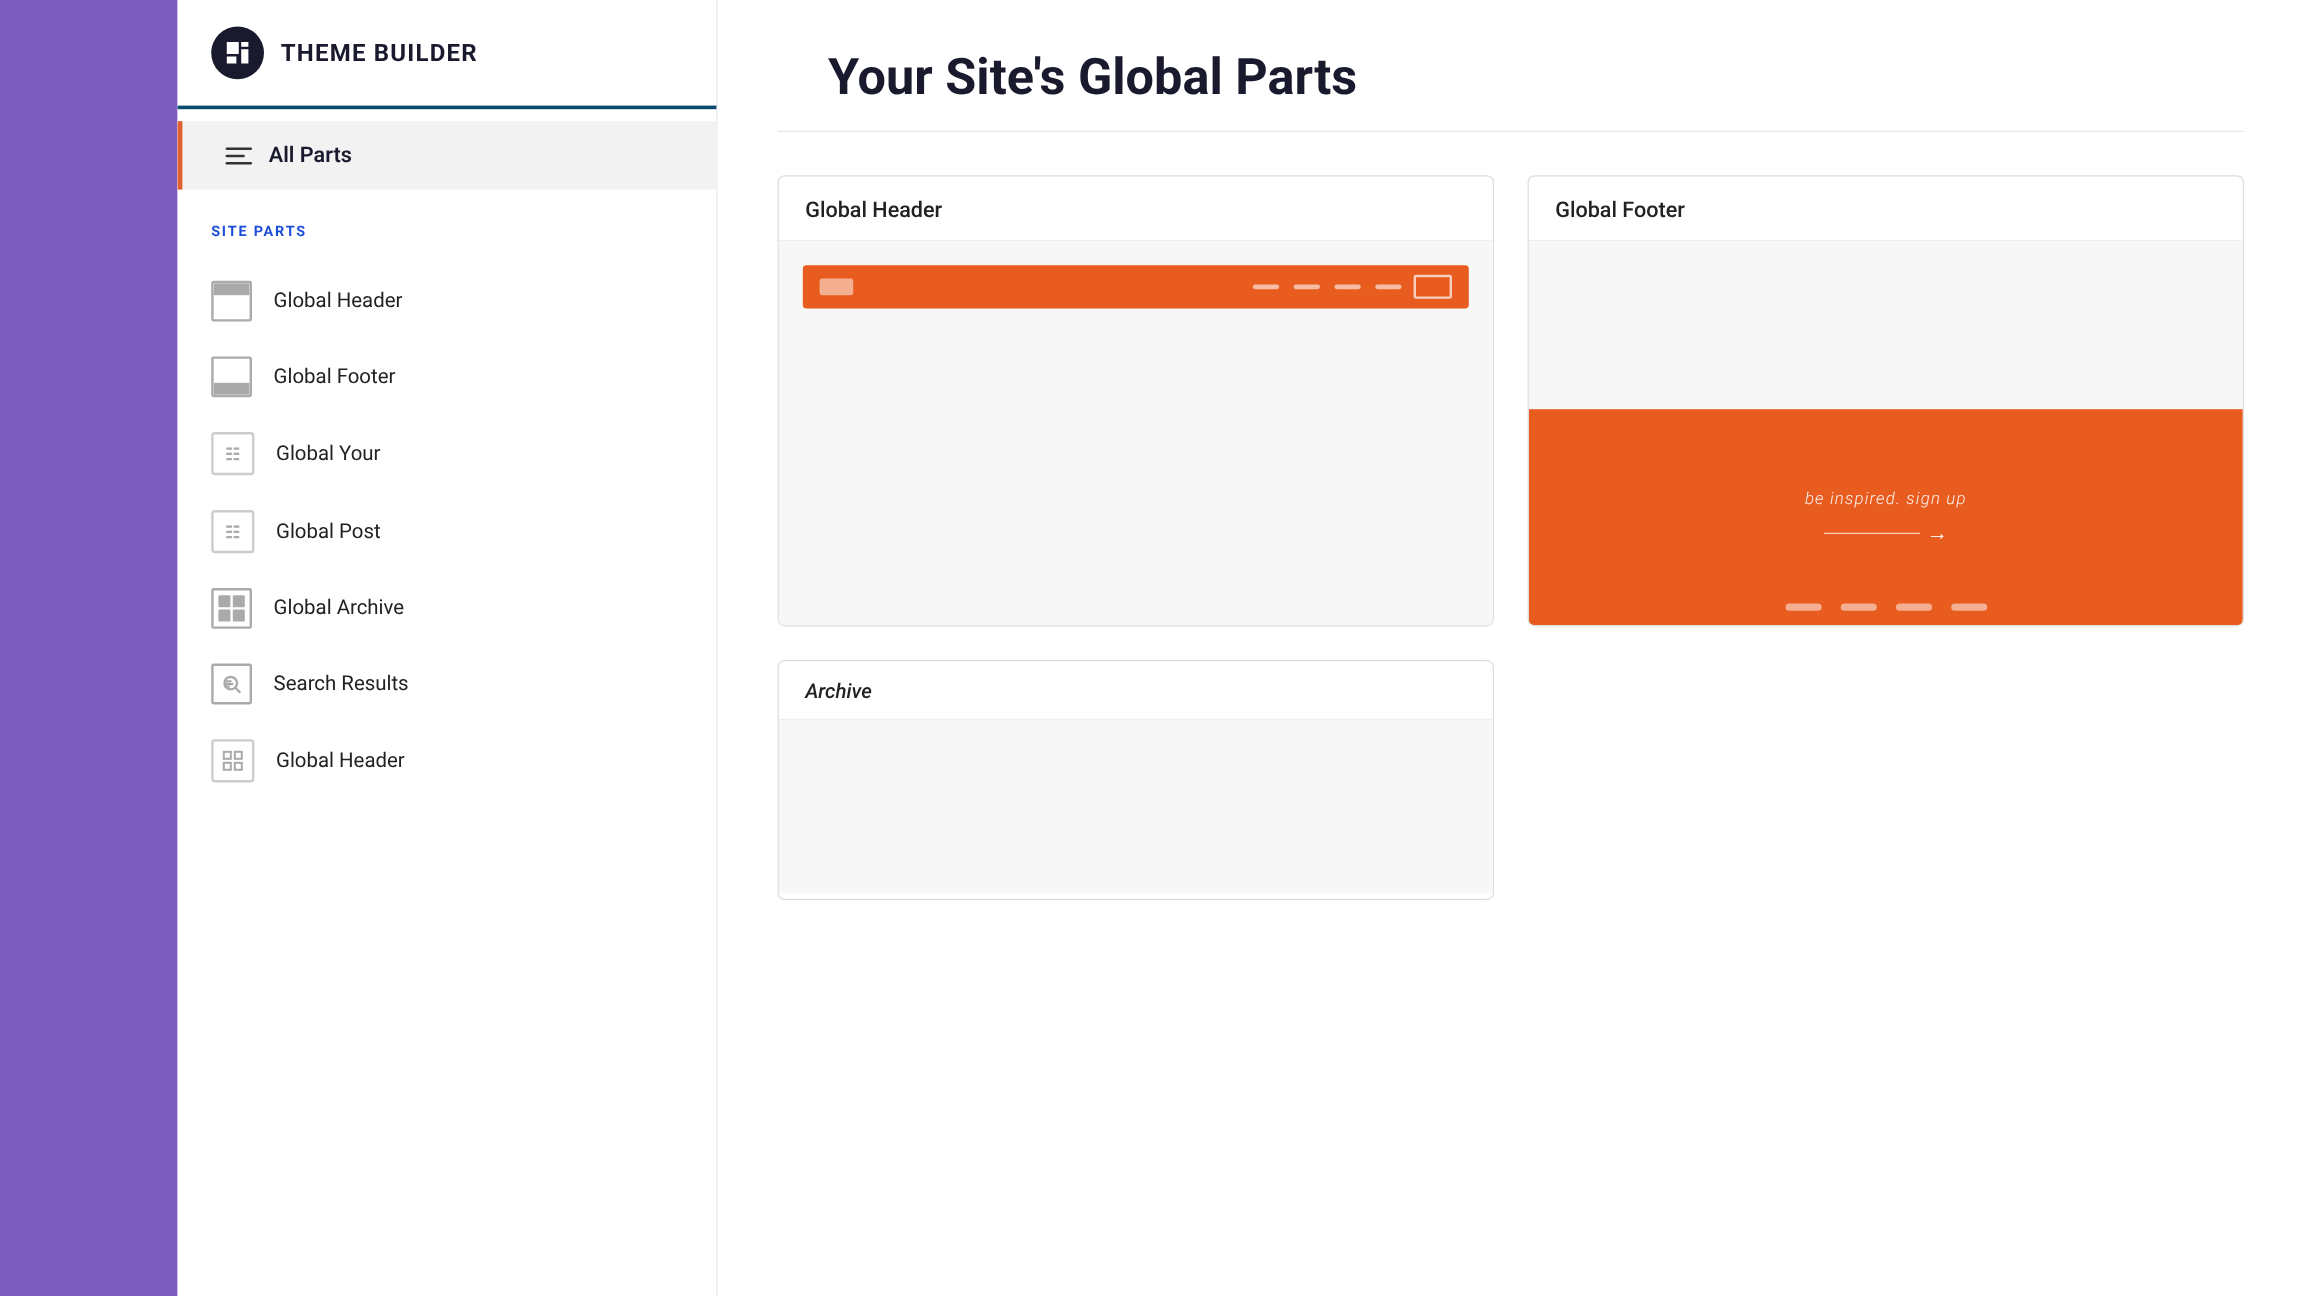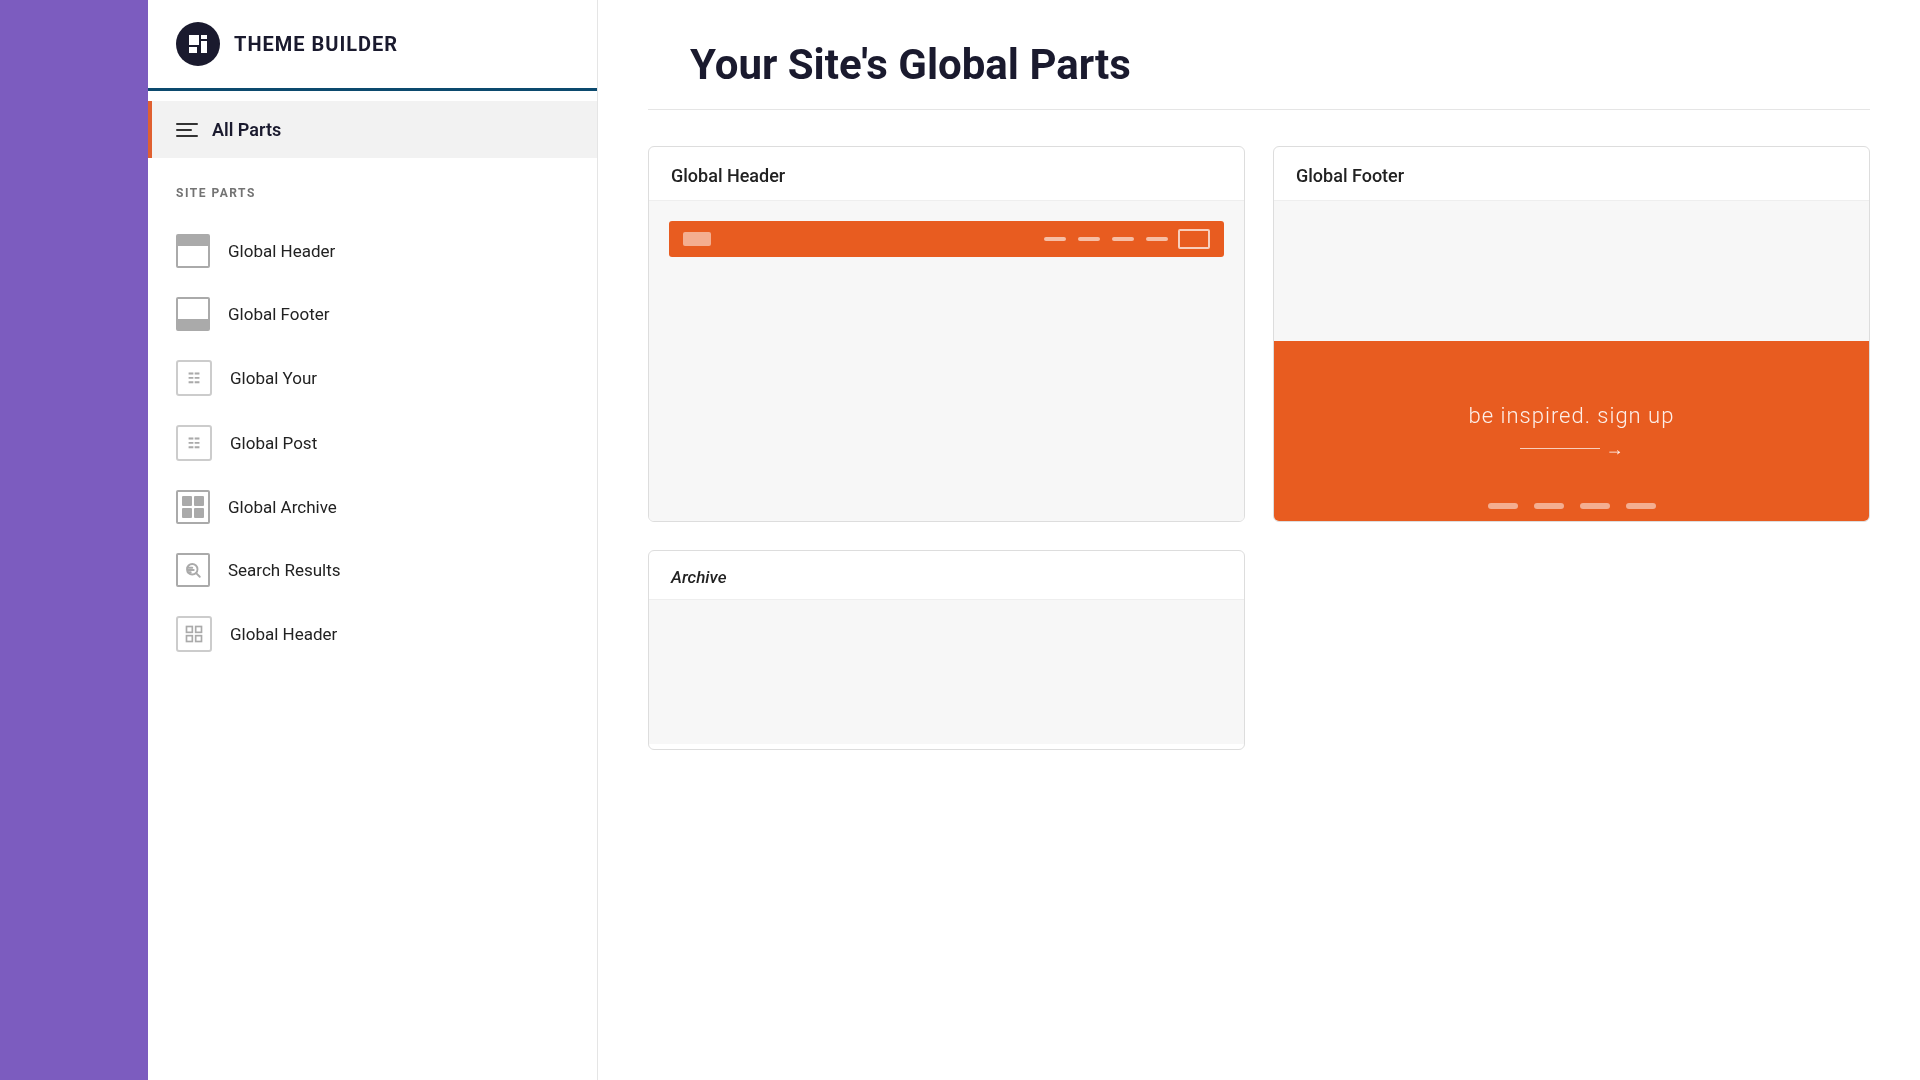--- a/index.html
+++ b/index.html
@@ -49,40 +49,40 @@
       letter-spacing: 1px;
       color: #1a1a2e;
       text-transform: uppercase;
     }
 
     
     .all-parts-item {
       display: flex;
       align-items: center;
       gap: 14px;
-      padding: 18px 24px;
+      padding: 18px 36px;
       background: #f2f2f2;
       border-left: 4px solid #e06030;
       cursor: pointer;
       margin-top: 10px;
     }
     .all-parts-item .icon-lines { display: flex; flex-direction: column; gap: 4px; }
     .all-parts-item .icon-lines span { display: block; height: 2px; background: #333; border-radius: 2px; }
     .all-parts-item .icon-lines span:nth-child(1) { width: 22px; }
     .all-parts-item .icon-lines span:nth-child(2) { width: 16px; }
     .all-parts-item .icon-lines span:nth-child(3) { width: 22px; }
 
     .all-parts-label { font-size: 18px; font-weight: 600; color: #1a1a2e; }
 
     
     .site-parts-section { padding: 28px 28px 0; }
     .site-parts-label {
       font-size: 12px;
       font-weight: 700;
-      color: #737373;
+      color: #1d4ed8;
       letter-spacing: 1.5px;
       text-transform: uppercase;
       margin-bottom: 20px;
     }
 
     .nav-item {
       display: flex;
       align-items: center;
       gap: 18px;
       padding: 14px 0;
@@ -205,22 +205,23 @@
       background: #e85c20;
       height: 180px;
       display: flex;
       flex-direction: column;
       align-items: center;
       justify-content: center;
       gap: 10px;
       padding: 20px;
     }
     .footer-signup-text {
-      font-size: 22px;
+      font-size: 14px;
       color: rgba(255,255,255,0.9);
+      font-style: italic;
       font-weight: 300;
       letter-spacing: 1px;
     }
     .footer-arrow-line {
       display: flex;
       align-items: center;
       gap: 6px;
     }
     .footer-arrow-line .line {
       width: 80px;

